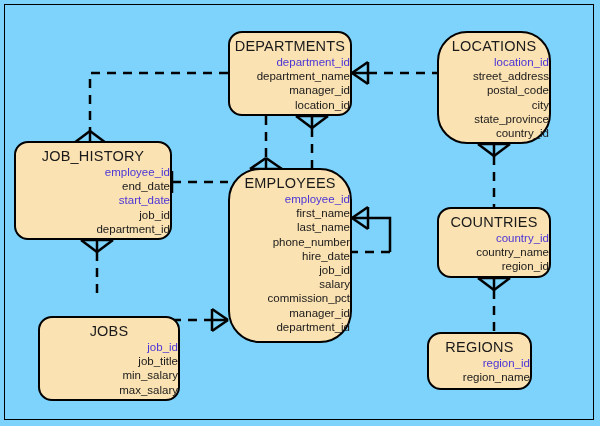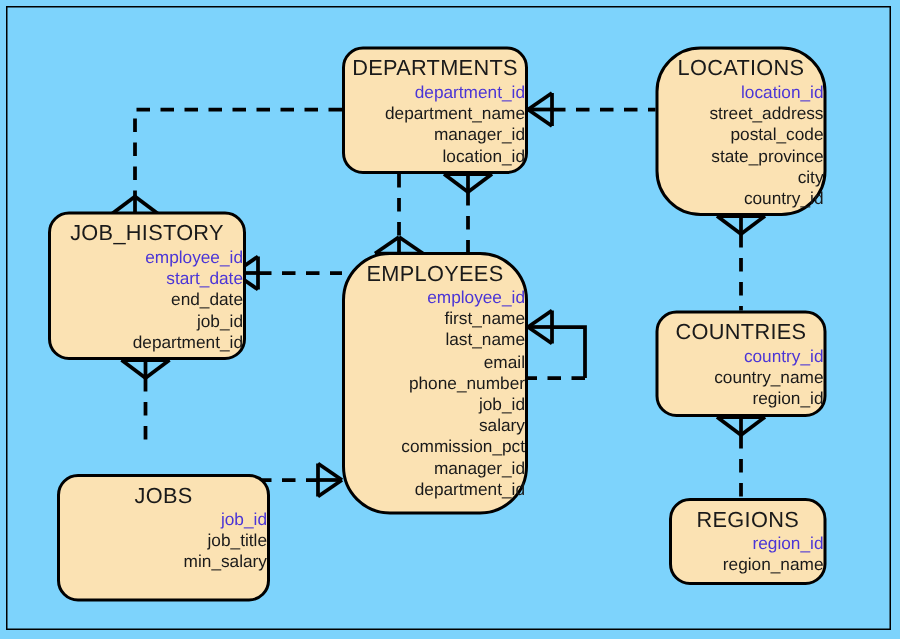--- a/index.html
+++ b/index.html
@@ -164,43 +164,43 @@
           <li class="attr">manager_id</li>
           <li class="attr">location_id</li>
         </ul>
       </div>
       <div class="entity" style="left: 437px; top: 31px; width: 114px; height: 113px; border-radius: 30px;">
         <div class="ent-title">LOCATIONS</div>
         <ul class="attr-list">
           <li class="attr key">location_id</li>
           <li class="attr">street_address</li>
           <li class="attr">postal_code</li>
+          <li class="attr">city</li>
           <li class="attr">state_province</li>
-          <li class="attr">city</li>
           <li class="attr">country_id</li>
         </ul>
       </div>
-      <div class="entity" style="left: 32px; top: 141px; width: 132px; height: 99px;">
+      <div class="entity" style="left: 14px; top: 141px; width: 158px; height: 99px;">
         <div class="ent-title">JOB_HISTORY</div>
         <ul class="attr-list">
           <li class="attr key">employee_id</li>
+          <li class="attr">end_date</li>
           <li class="attr key">start_date</li>
-          <li class="attr">end_date</li>
           <li class="attr">job_id</li>
           <li class="attr">department_id</li>
         </ul>
       </div>
       <div class="entity" style="left: 228px; top: 168px; width: 124px; height: 175px; border-radius: 32px;">
         <div class="ent-title">EMPLOYEES</div>
         <ul class="attr-list">
           <li class="attr key">employee_id</li>
           <li class="attr">first_name</li>
           <li class="attr">last_name</li>
-          <li class="attr">email</li>
           <li class="attr">phone_number</li>
+          <li class="attr">hire_date</li>
           <li class="attr">job_id</li>
           <li class="attr">salary</li>
           <li class="attr">commission_pct</li>
           <li class="attr">manager_id</li>
           <li class="attr">department_id</li>
         </ul>
       </div>
       <div class="entity" style="left: 437px; top: 207px; width: 114px; height: 71px;">
         <div class="ent-title">COUNTRIES</div>
         <ul class="attr-list">
@@ -208,23 +208,24 @@
           <li class="attr">country_name</li>
           <li class="attr">region_id</li>
         </ul>
       </div>
       <div class="entity" style="left: 38px; top: 316px; width: 142px; height: 85px;">
         <div class="ent-title">JOBS</div>
         <ul class="attr-list">
           <li class="attr key">job_id</li>
           <li class="attr">job_title</li>
           <li class="attr">min_salary</li>
-        </ul>
-      </div>
-      <div class="entity" style="left: 446px; top: 332px; width: 105px; height: 58px;">
+          <li class="attr">max_salary</li>
+        </ul>
+      </div>
+      <div class="entity" style="left: 427px; top: 332px; width: 105px; height: 58px;">
         <div class="ent-title">REGIONS</div>
         <ul class="attr-list">
           <li class="attr key">region_id</li>
           <li class="attr">region_name</li>
         </ul>
       </div>
     </div>
 
 </div>
 

